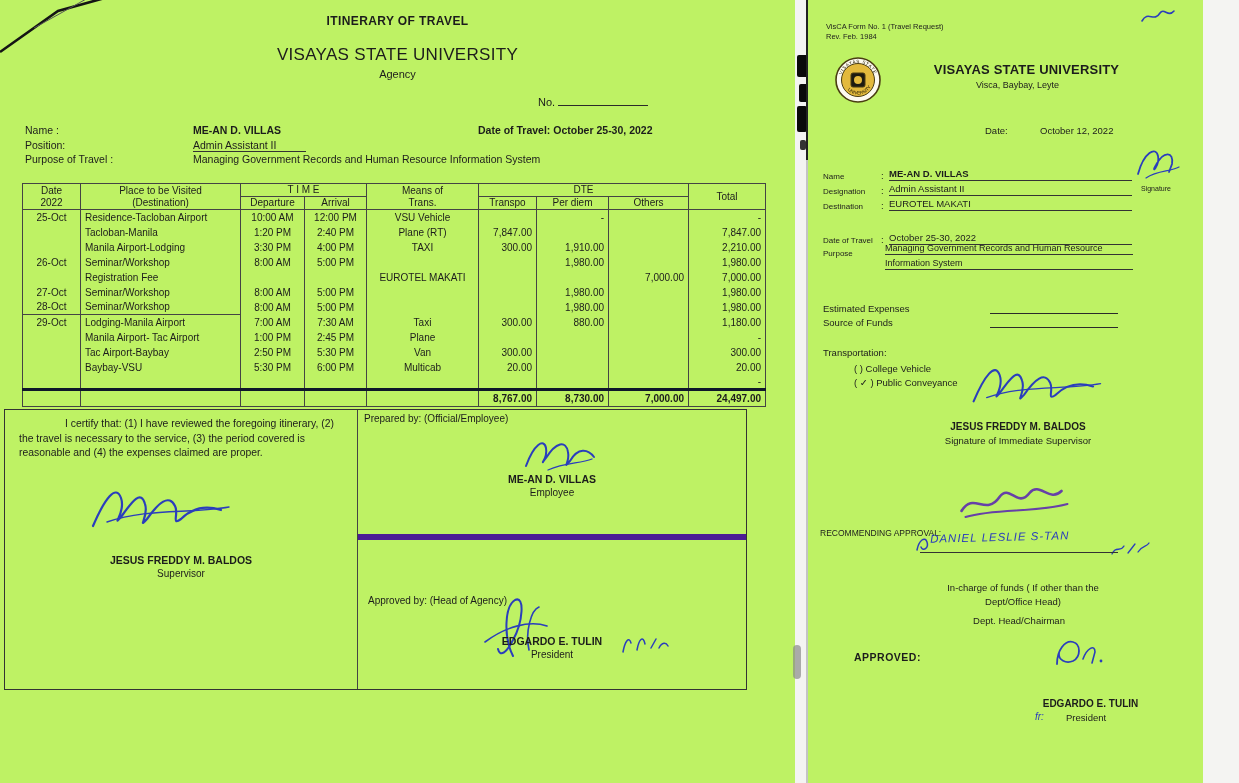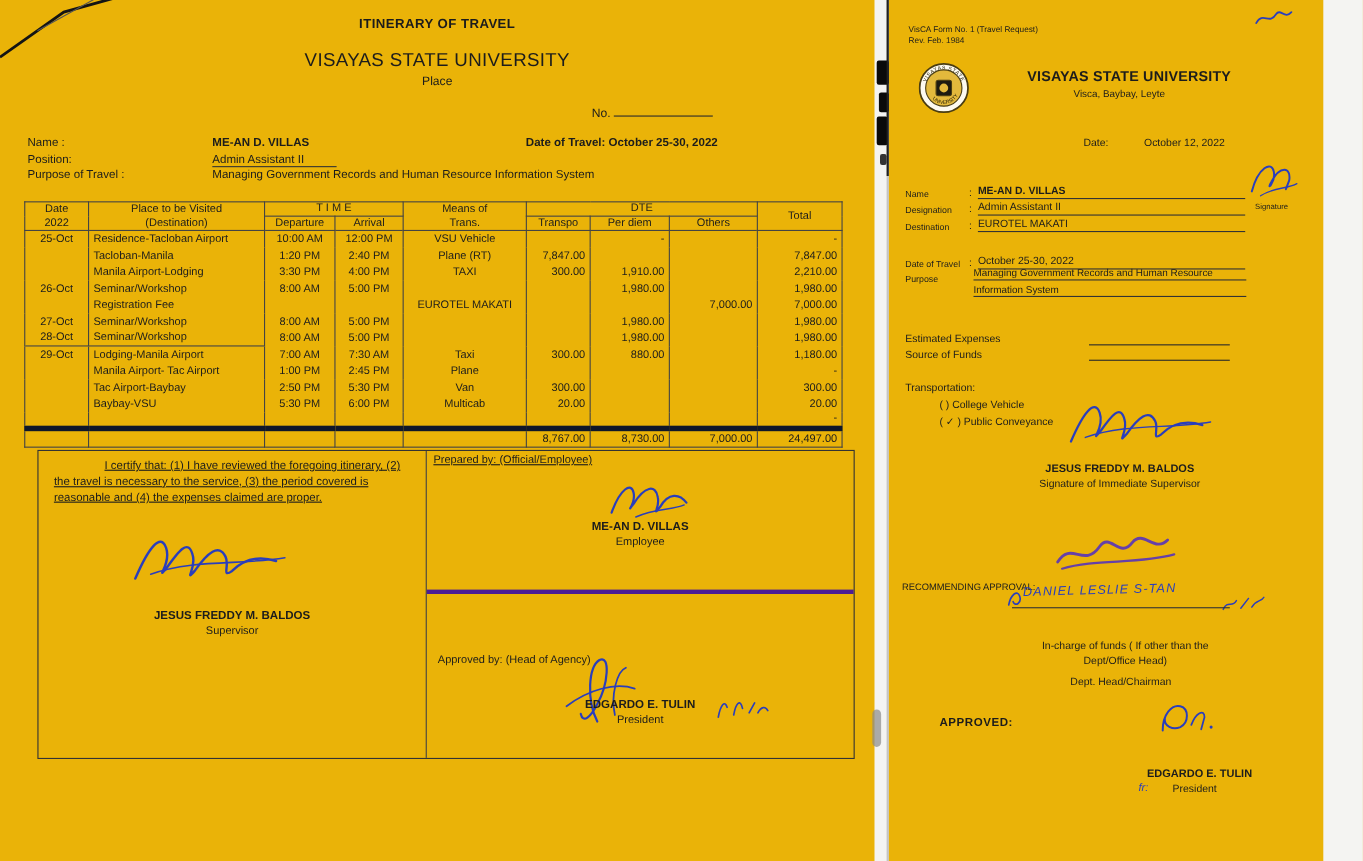--- a/index.html
+++ b/index.html
@@ -1,44 +1,44 @@
 <!DOCTYPE html>
 <html><head>
 <meta charset="utf-8">
 <style>
   *{margin:0;padding:0;box-sizing:border-box;}
   html,body{width:1239px;height:783px;}
   body{position:relative;background:#f4f4f2;font-family:"Liberation Sans",sans-serif;color:#1c1c1c;overflow:hidden;}
   .abs{position:absolute;}
-  .page{position:absolute;top:0;background:#eab308;height:783px;}
+  .page{position:absolute;top:0;background:#bef264;height:783px;}
   #left-page{left:0;width:795px;}
   #right-page{left:808px;width:395px;}
   .center{text-align:center;}
   .bold{font-weight:bold;}
   .uline{display:inline-block;border-bottom:1px solid #2a2a2a;}
   
   .l-title{top:14px;left:0;right:0;font-size:12px;font-weight:bold;letter-spacing:.4px;}
   .l-univ{top:45px;left:0;right:0;font-size:17px;font-weight:500;letter-spacing:.3px;}
   .l-agency{top:68px;left:0;right:0;font-size:11px;}
   .l-no{top:94px;left:538px;font-size:11px;}
   .info-label{font-size:10.5px;}
   .info-value{font-size:10.5px;}
   .itin-table{border-collapse:collapse;table-layout:fixed;width:743px;font-size:10px;border:1.5px solid #333;}
   .itin-table th{border:1px solid #444;font-weight:normal;padding:0 2px;line-height:1.2;font-size:10px;}
   .itin-table td{border-left:1px solid #444;border-right:1px solid #444;padding:0 4px;height:15px;white-space:nowrap;overflow:hidden;font-size:10px;}
   .itin-table tr.sep td:nth-child(1),.itin-table tr.sep td:nth-child(2){border-top:1px solid #444;}
-  .itin-table tfoot td{border-top:5px solid #0f172a;border-bottom:1px solid #444;font-weight:normal;height:17px;}
+  .itin-table tfoot td{border-top:3px solid #0f172a;border-bottom:1px solid #444;font-weight:bold;height:17px;}
   .col-date,.col-dep,.col-arr,.col-means{text-align:center;margin-top:36px;}
   .col-place{text-align:left;}
   .col-transpo,.col-perdiem,.col-others,.col-total{text-align:right;}
-  .bottom-box{top:409px;left:34px;width:743px;height:281px;border:1.5px solid #333;display:flex;text-decoration:underline;}
+  .bottom-box{top:409px;left:4px;width:743px;height:281px;border:1.5px solid #333;display:flex;}
   .cert-cell{width:353px;border-right:1px solid #444;position:relative;}
   .cert-text{padding:7px 10px 0 14px;font-size:10.4px;line-height:1.4;text-indent:46px;width:352px;}
   .right-col{flex:1;display:flex;flex-direction:column;}
-  .prep-cell{height:130px;border-bottom:4px solid #4c1d95;position:relative;}
+  .prep-cell{height:130px;border-bottom:6px solid #4c1d95;position:relative;}
   .appr-cell{flex:1;position:relative;}
   .cell-label{font-size:10px;padding:3px 6px;}
   .sig-name{font-size:10.5px;font-weight:bold;width:100%;text-align:center;}
   .sig-title{font-size:10px;width:100%;text-align:center;}
   
   .r-small{font-size:7.5px;}
   .r-univ{top:62px;left:0;right:0;padding-left:42px;font-size:13px;font-weight:bold;letter-spacing:.2px;}
   .r-addr{top:80px;left:0;right:0;padding-left:24px;font-size:9px;}
   .r-label{font-size:8px;}
   .r-val{font-size:9.5px;}
@@ -49,21 +49,21 @@
   .hand{color:#2a3ebc;font-style:italic;}
   .artifact{position:absolute;background:#0a0a0a;}
 </style>
 </head>
 <body>
 
 <div class="page" id="left-page">
 
   <div class="abs l-title center">ITINERARY OF TRAVEL</div>
   <div class="abs l-univ center">VISAYAS STATE UNIVERSITY</div>
-  <div class="abs l-agency center">Place</div>
+  <div class="abs l-agency center">Agency</div>
   <div class="abs l-no">
     <span>No.</span>
     <span class="uline" style="width:90px;height:12px;"></span>
   </div>
 
   <div class="abs info-label" style="top:124px;left:25px;">Name :</div>
   <div class="abs info-value bold" style="top:124px;left:193px;">ME-AN D. VILLAS</div>
   <div class="abs info-value" style="top:124px;left:478px;font-weight:600;">Date of Travel: October 25-30, 2022</div>
   <div class="abs info-label" style="top:139px;left:25px;">Position:</div>
   <div class="abs info-value" style="top:139px;left:193px;border-bottom:1px solid #333;padding-right:30px;">Admin Assistant II</div>

